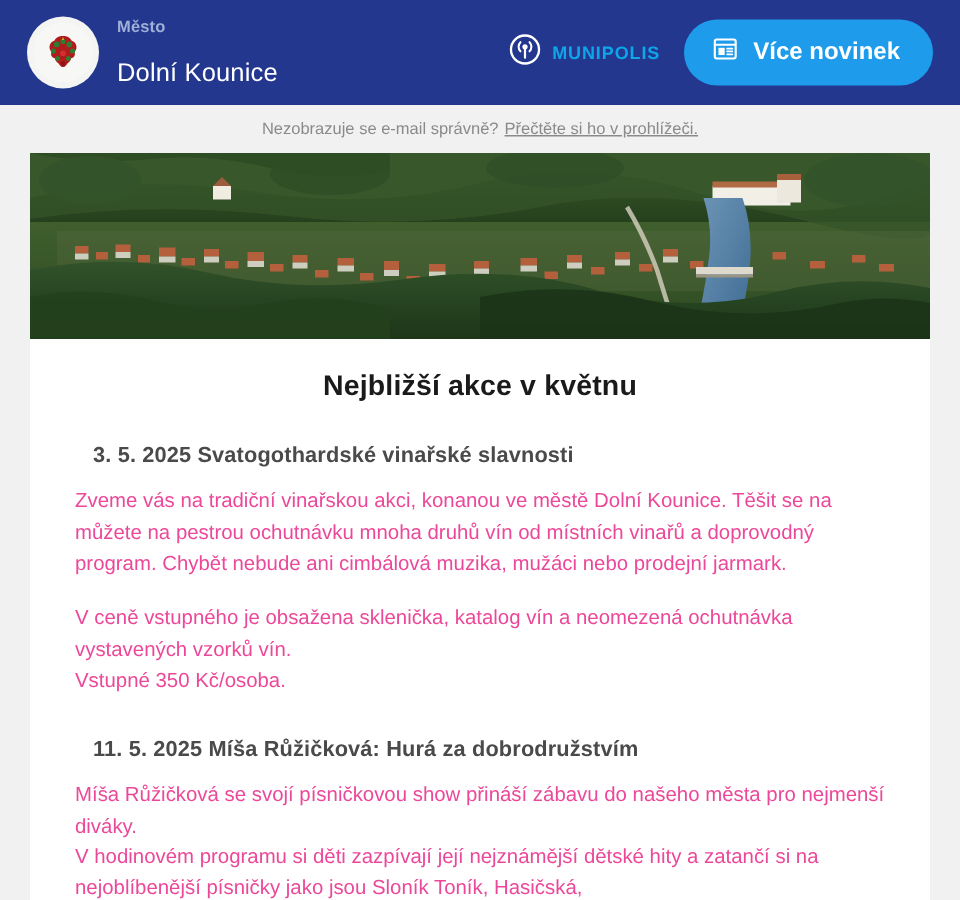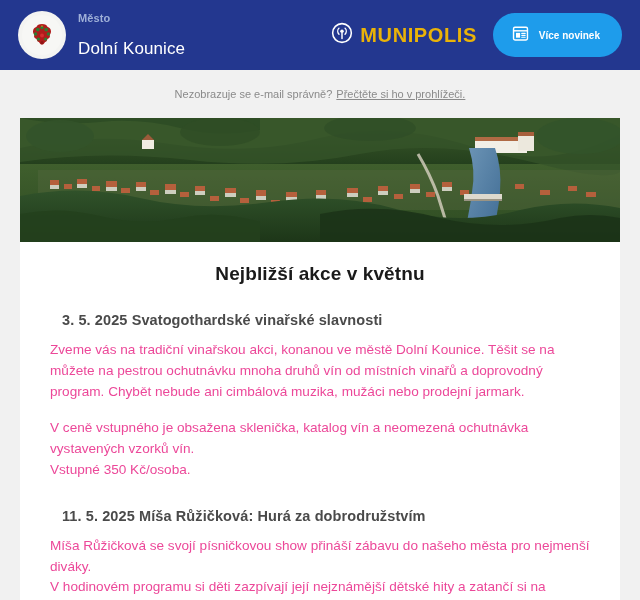--- a/index.html
+++ b/index.html
@@ -61,47 +61,47 @@
     display: flex;
     align-items: center;
     gap: 16px;
   }
   .munipolis {
     display: flex;
     align-items: center;
     gap: 7px;
   }
   .munipolis-word {
-    color: #eab308;
-    font-size: 20px;
+    color: #0ea5e9;
+    font-size: 12px;
     font-weight: bold;
     letter-spacing: .6px;
   }
   .more-btn {
     background: #1e9ceb;
     border-radius: 22px;
     height: 44px;
     display: flex;
     align-items: center;
     gap: 9px;
     padding: 0 22px 0 18px;
     box-sizing: border-box;
     cursor: pointer;
     border: none;
   }
   .more-btn-label {
     color: #ffffff;
-    font-size: 10px;
+    font-size: 16px;
     font-weight: bold;
     white-space: nowrap;
   }
 
   
   .notice {
-    height: 48px;
+    height: 32px;
     display: flex;
     align-items: center;
     justify-content: center;
     font-size: 11px;
     color: #8a8a8a;
     background: #f1f1f1;
   }
   .notice-link {
     color: #8a8a8a;
     text-decoration: underline;

